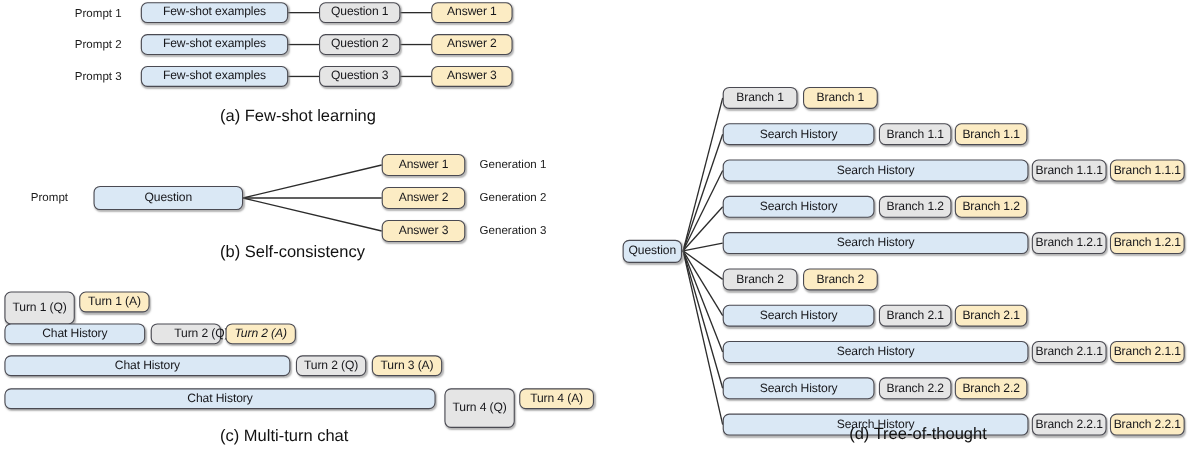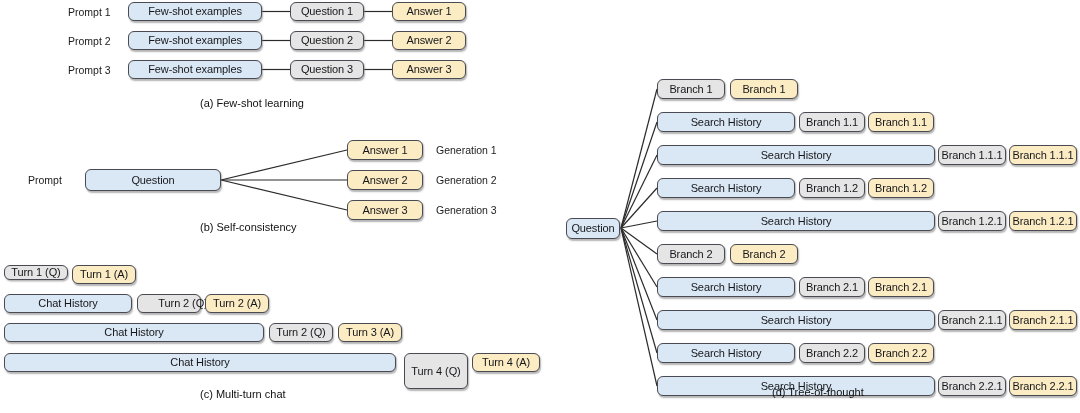--- a/index.html
+++ b/index.html
@@ -43,21 +43,21 @@
 
   .label {
     position: absolute;
     font-size: 10.5px;
     line-height: 1;
     white-space: nowrap;
     color: #1b1b1b;
   }
   .caption {
     position: absolute;
-    font-size: 11px;
+    font-size: 15px;
     line-height: 1;
     white-space: nowrap;
     color: #111;
     font-weight: 400;
   }
 </style>
 </head>
 <body>
 
 <div class="canvas">
@@ -98,25 +98,25 @@
       <div class="caption" style="left: 200px; top: 98px;">(a) Few-shot learning</div>
       <div class="label" style="left: 28px; top: 175px;">Prompt</div>
       <div class="box blue" style="left: 85px; top: 169px; width: 136px; height: 22px;">Question</div>
       <div class="box yellow" style="left: 347px; top: 140px; width: 76px; height: 20px;">Answer 1</div>
       <div class="label" style="left: 436px; top: 145px;">Generation 1</div>
       <div class="box yellow" style="left: 347px; top: 170px; width: 76px; height: 20px;">Answer 2</div>
       <div class="label" style="left: 436px; top: 175px;">Generation 2</div>
       <div class="box yellow" style="left: 347px; top: 200px; width: 76px; height: 20px;">Answer 3</div>
       <div class="label" style="left: 436px; top: 205px; text-align: right;">Generation 3</div>
       <div class="caption" style="left: 200px; top: 222px;">(b) Self-consistency</div>
-      <div class="box green" style="left: 4px; top: 265px; width: 64px; height: 15px;">Turn 1 (Q)</div>
+      <div class="box green" style="left: 4px; top: 265px; width: 64px; height: 30px;">Turn 1 (Q)</div>
       <div class="box yellow" style="left: 72px; top: 265px; width: 64px; height: 19px;">Turn 1 (A)</div>
       <div class="box blue" style="left: 4px; top: 294px; width: 128px; height: 19px;">Chat History</div>
       <div class="box green" style="left: 137px; top: 294px; width: 64px; height: 19px; padding-left: 28px;">Turn 2 (Q)</div>
-      <div class="box yellow" style="left: 205px; top: 294px; width: 64px; height: 19px;">Turn 2 (A)</div>
+      <div class="box yellow" style="left: 205px; top: 294px; width: 64px; height: 19px; font-style: italic;">Turn 2 (A)</div>
       <div class="box blue" style="left: 4px; top: 323px; width: 260px; height: 19px;">Chat History</div>
       <div class="box green" style="left: 269px; top: 323px; width: 64px; height: 19px;">Turn 2 (Q)</div>
       <div class="box yellow" style="left: 338px; top: 323px; width: 64px; height: 19px;">Turn 3 (A)</div>
       <div class="box blue" style="left: 4px; top: 353px; width: 392px; height: 19px;">Chat History</div>
       <div class="box green" style="left: 404px; top: 353px; width: 64px; height: 36px;">Turn 4 (Q)</div>
       <div class="box yellow" style="left: 472px; top: 353px; width: 68px; height: 19px;">Turn 4 (A)</div>
       <div class="caption" style="left: 200px; top: 389px;">(c) Multi-turn chat</div>
       <div class="box blue" style="left: 566px; top: 218px; width: 54px; height: 21px;">Question</div>
       <div class="box green" style="left: 657px; top: 79px; width: 68px; height: 20px;">Branch 1</div>
       <div class="box yellow" style="left: 730px; top: 79px; width: 68px; height: 20px;">Branch 1</div>

